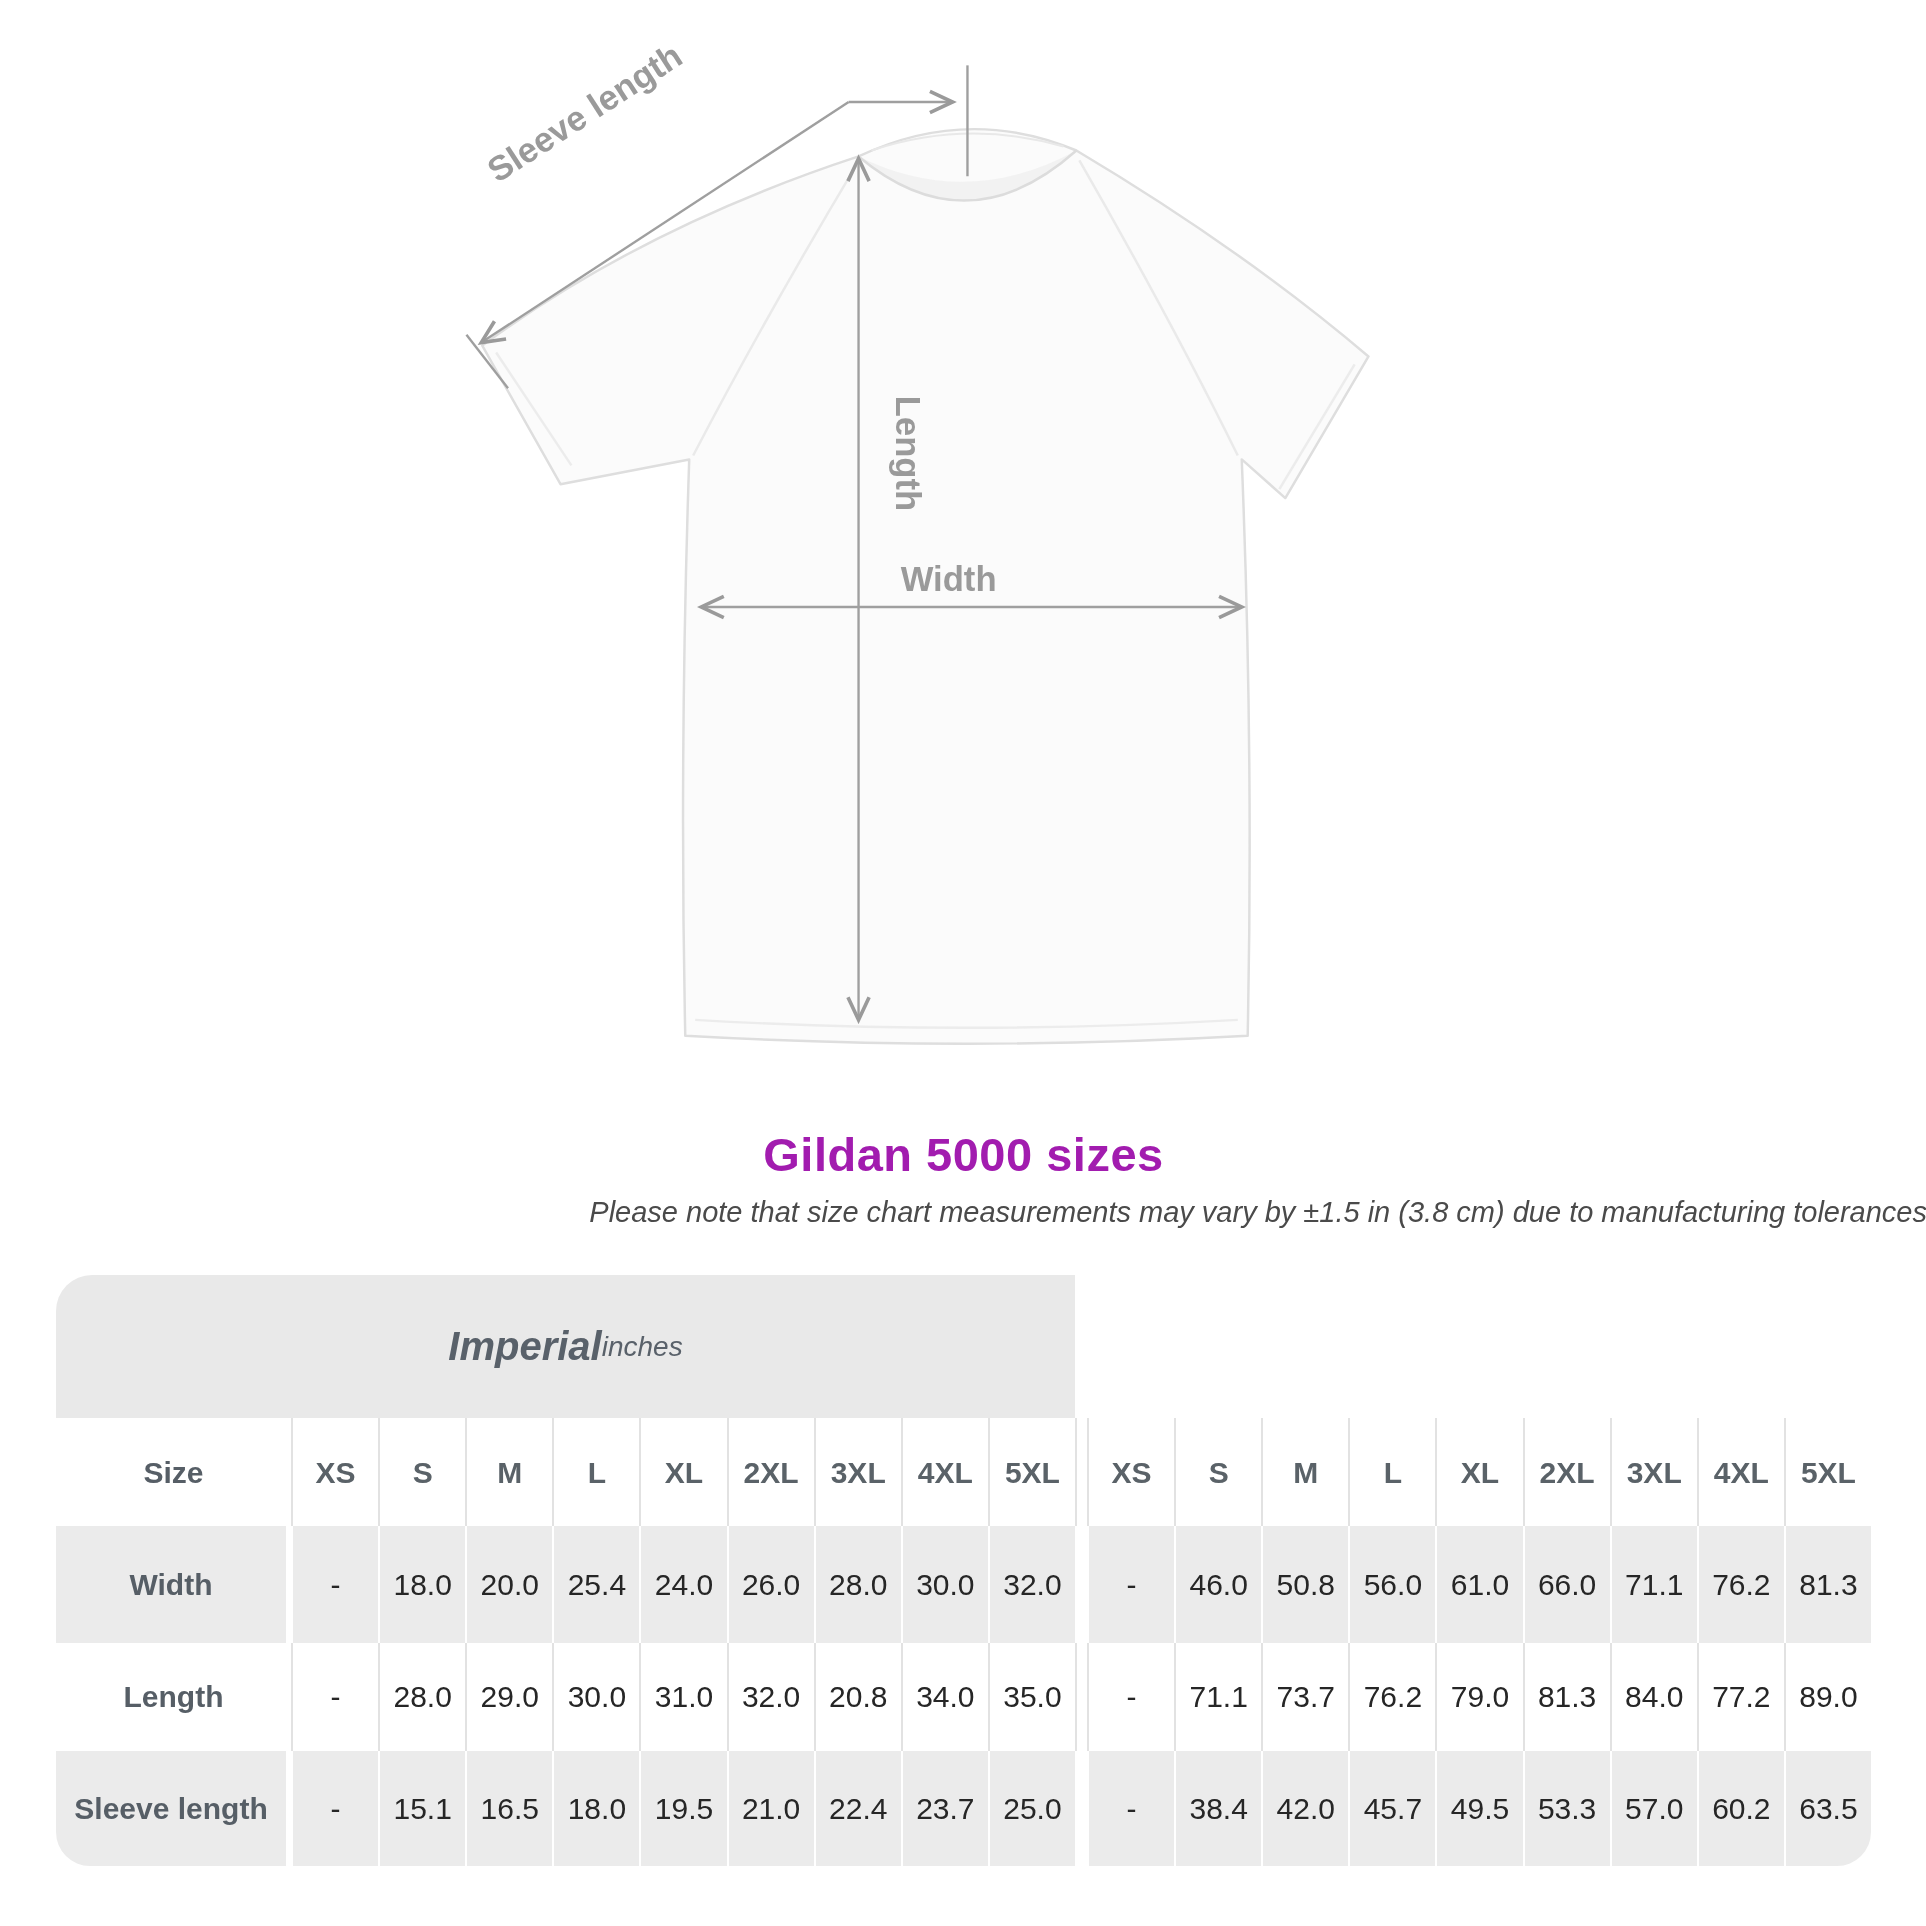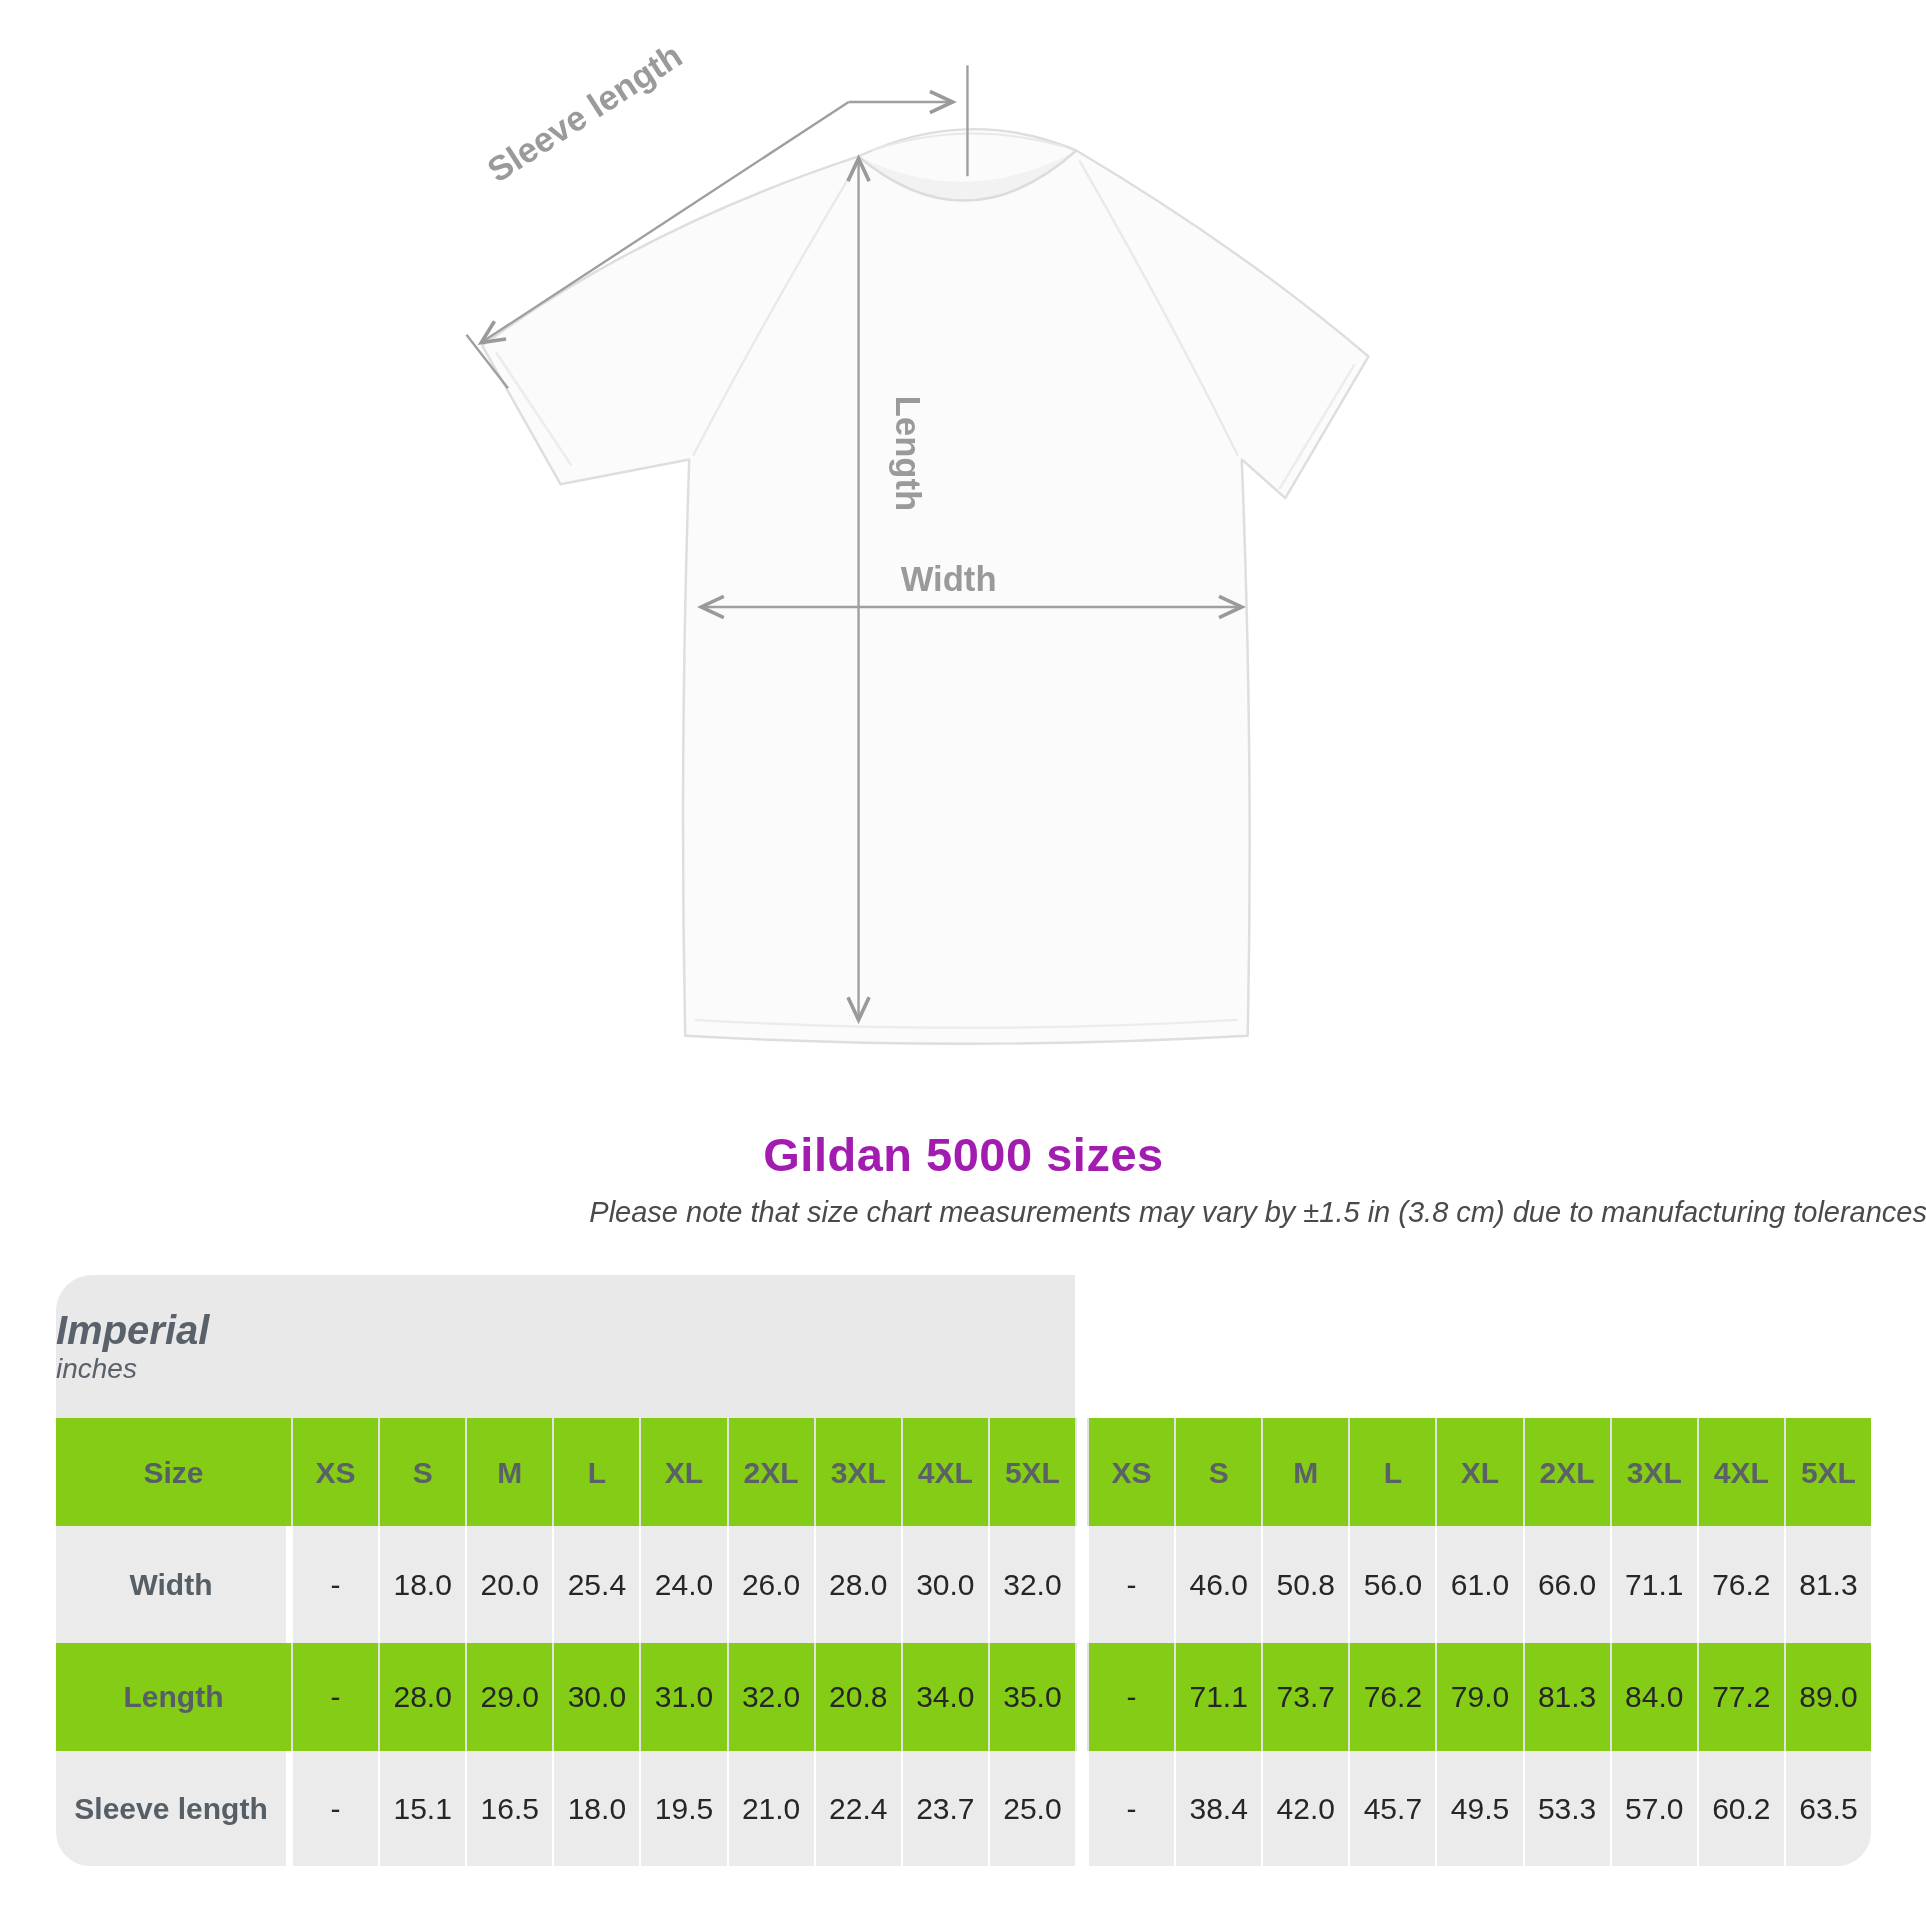--- a/index.html
+++ b/index.html
@@ -19,29 +19,29 @@
   .table-wrap{position:absolute;left:56px;top:1275px;width:1815px;height:591px;}
   .trow{position:absolute;left:0;width:100%;display:grid;column-gap:2px;}
   .trow.band{top:0;height:143px;grid-template-columns:1019px 10px 1fr;}
   .trow.r-sizes{top:143px;height:109px;}
   .trow.r-width{top:251px;height:117px;}
   .trow.r-length{top:368px;height:108px;}
   .trow.r-sleeve{top:476px;height:115px;}
   .trow.data{grid-template-columns:235px repeat(9,1fr) 10px repeat(9,1fr);}
   .trow.white{background:#e2e2e2;}
   .trow.gray{background:#ffffff;}
-  .trow.white .cell{background:#84cc16;}
+  .trow.white .cell{background:#ffffff;}
   .trow.gray .cell{background:#ebebeb;}
   .trow .spacer{background:#ffffff;}
   .cell{display:flex;align-items:center;justify-content:center;}
   .cell.label{font-weight:bold;color:#565e66;font-size:30px;}
   .trow.gray .cell.label{margin-right:5px;}
   .cell.head{font-weight:bold;color:#5a6268;font-size:30px;}
   .cell.val{color:#262626;font-size:30px;}
-  .band-cell{background:#e9e9e9;display:flex;flex-direction:column;
+  .band-cell{background:#e9e9e9;display:flex;align-items:center;
              justify-content:center;}
   .band-cell.left{border-radius:36px 0 0 0;}
   .band-cell.right{border-radius:0 36px 0 0;}
   .band-title{font-size:40px;font-weight:bold;font-style:italic;color:#59616a;}
   .band-unit{font-size:28px;font-style:italic;color:#59616a;}
   .trow.r-sleeve .cell.label{border-radius:0 0 0 34px;}
   .trow.r-sleeve .cell.last{border-radius:0 0 34px 0;}
 </style>
 </head>
 <body>

